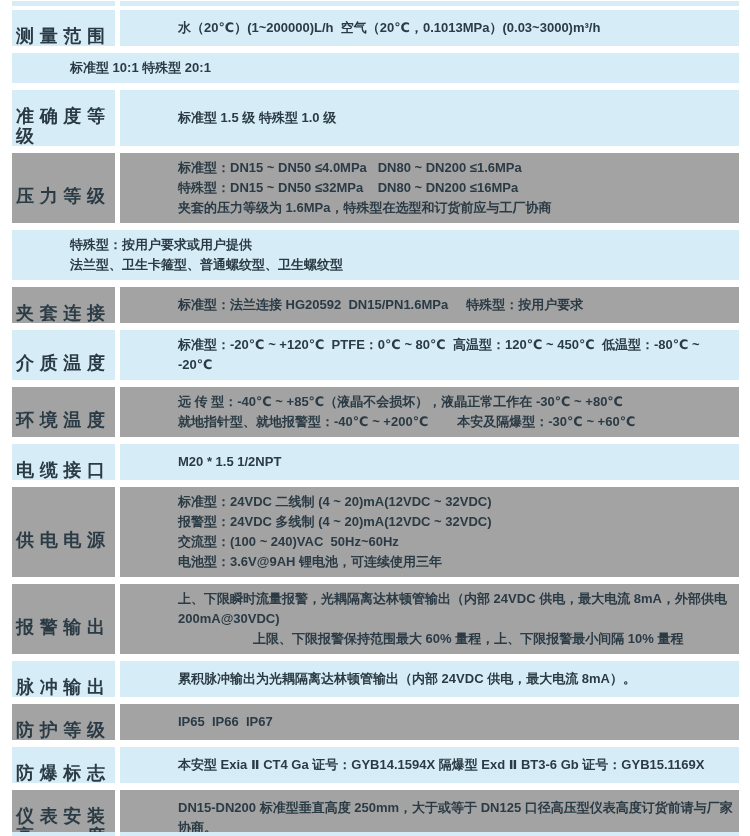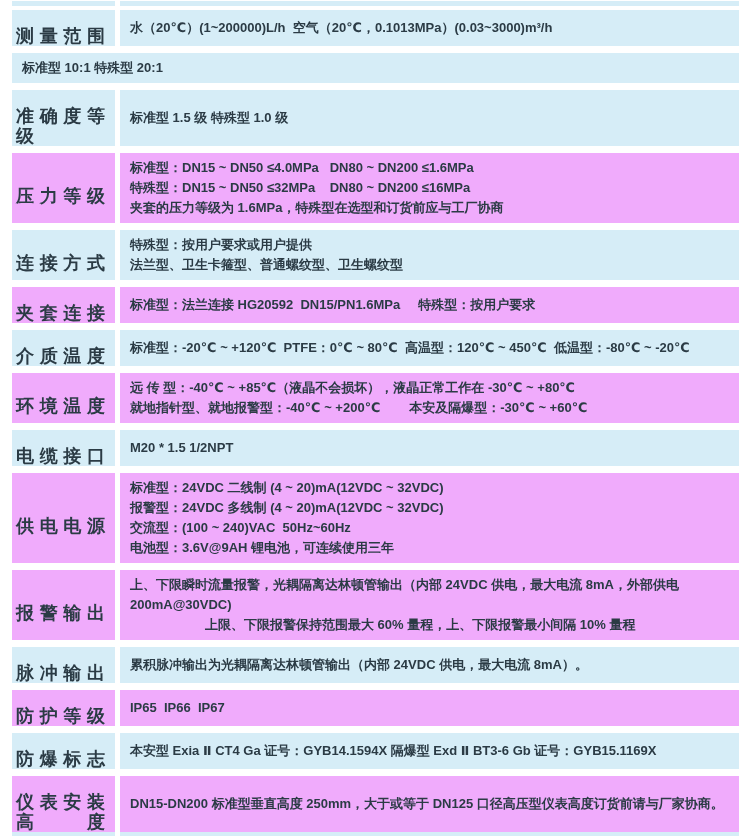--- a/index.html
+++ b/index.html
@@ -37,21 +37,21 @@
     right: 0;
     display: flex;
     flex-direction: column;
     gap: 7px;
   }
   .row {
     display: flex;
     gap: 5px;
     margin: 0 11px 0 12px;
   }
-  .cell { background: #f0abfc; }
+  .cell { background: #a3a3a3; }
   .row.shaded .cell { background: #d6edf7; }
   .label {
     width: 103px;
     flex: none;
     display: flex;
     align-items: center;
     padding: 0;
   }
   .label .label-text {
     display: block;
@@ -73,20 +73,21 @@
     justify-content: center;
     box-sizing: border-box;
     padding: 5px 4px 5px 10px;
   }
   .line {
     font-size: 13px;
     font-weight: bold;
     color: #2b3b45;
     line-height: 20px;
     white-space: pre-wrap;
+    margin-left: 48px;
   }
   .line.indent { padding-left: 75px; }
 </style>
 </head>
 <body>
 
 <div class="page">
 
   <div class="fragment-row top">
     <div class="frag-label"></div>
@@ -119,23 +120,20 @@
         <div class="cell label">
           <span class="label-text">压 力 等 级</span>
         </div>
         <div class="cell value">
           <div class="line">标准型：DN15 ~ DN50 ≤4.0MPa   DN80 ~ DN200 ≤1.6MPa</div>
           <div class="line">特殊型：DN15 ~ DN50 ≤32MPa    DN80 ~ DN200 ≤16MPa</div>
           <div class="line">夹套的压力等级为 1.6MPa，特殊型在选型和订货前应与工厂协商</div>
         </div>
       </div>
       <div class="row shaded">
-        <div class="cell label">
-          <span class="label-text">连 接 方 式</span>
-        </div>
         <div class="cell value">
           <div class="line">特殊型：按用户要求或用户提供</div>
           <div class="line">法兰型、卫生卡箍型、普通螺纹型、卫生螺纹型</div>
         </div>
       </div>
       <div class="row">
         <div class="cell label">
           <span class="label-text">夹 套 连 接</span>
         </div>
         <div class="cell value">

